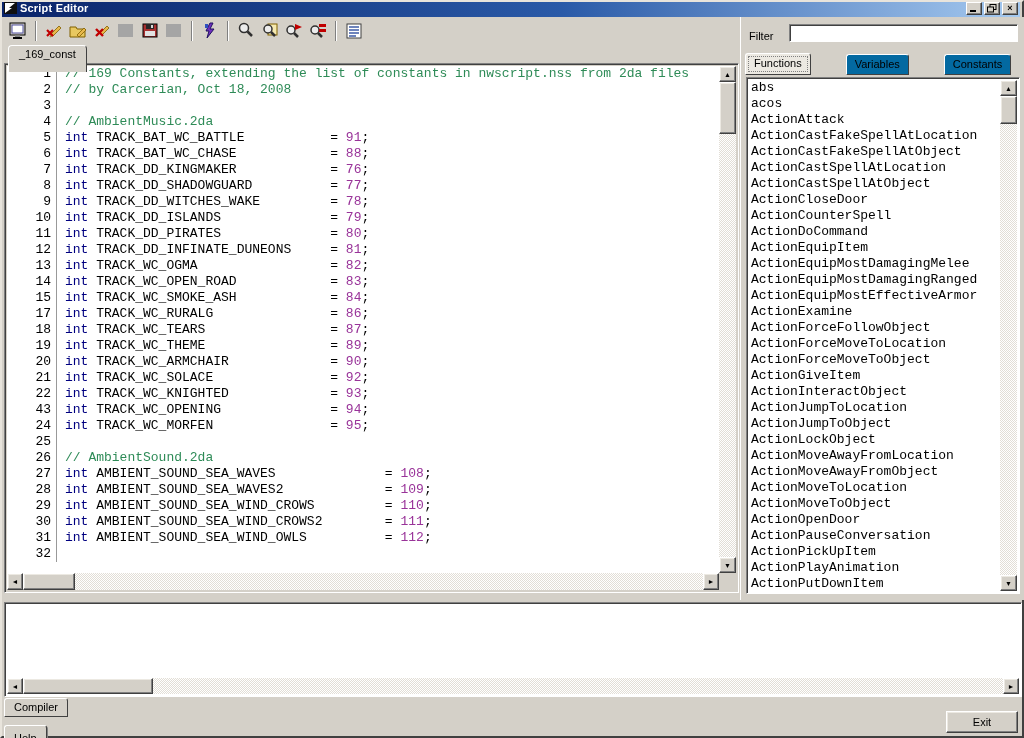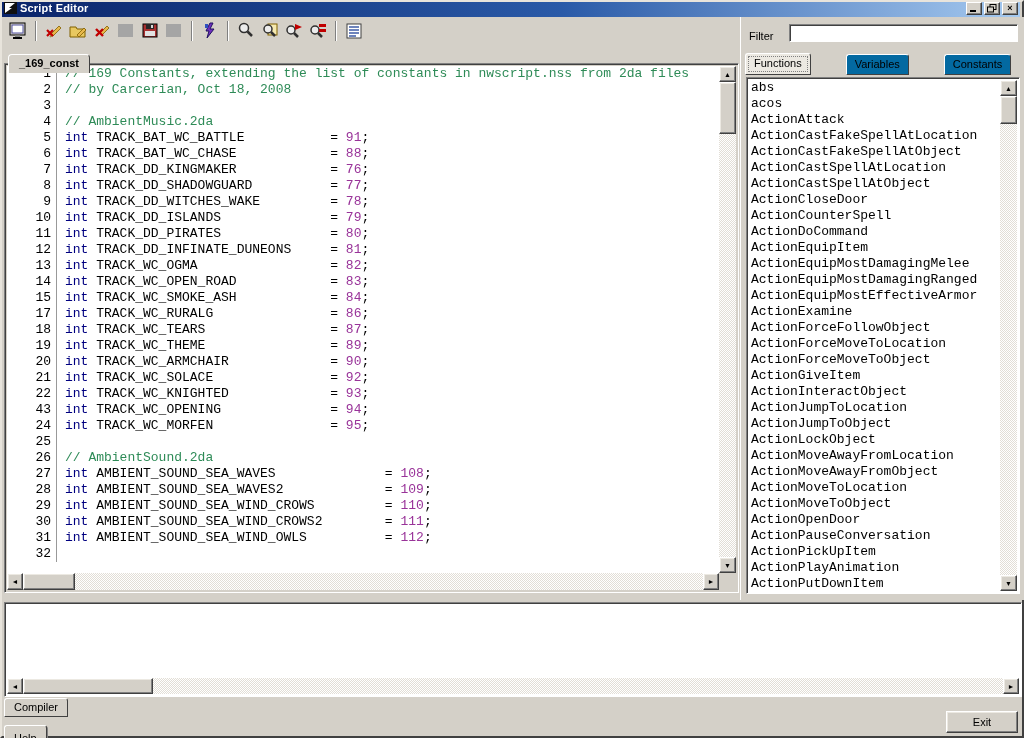--- a/index.html
+++ b/index.html
@@ -16,23 +16,23 @@
   .tb-buttons { margin-left:auto; display:flex; gap:2px; }
   .tb-btn { width:16px; height:13px; background:#d4d0c8; border:1px solid; border-color:#fff #404040 #404040 #fff;
             box-shadow:inset -1px -1px 0 #808080; display:flex; align-items:center; justify-content:center;
             font-size:9px; font-weight:bold; color:#000; line-height:1; }
   
   .toolbar { position:absolute; left:0; top:15px; width:737px; height:28px; display:flex; align-items:center; padding-left:4px; }
   .ticon { width:24px; height:24px; display:flex; align-items:center; justify-content:center; flex:none; }
   .tsep { width:2px; height:20px; border-left:1px solid #808080; border-right:1px solid #fff; margin:0 5px; flex:none; }
   
   .left-tabstrip { position:absolute; left:0; top:43px; width:737px; height:19px; }
-  .doc-tab { position:absolute; left:6px; top:9px; height:19px; padding:2px 10px 0 10px; background:#d4d0c8;
+  .doc-tab { position:absolute; left:6px; top:0; height:27px; padding:2px 10px 0 10px; background:#d4d0c8;
              border:1px solid #404040; border-bottom:none; border-top-color:#fff; border-left-color:#fff;
-             border-radius:4px 4px 0 0; z-index:3; font-size:11px;font-weight:bold; }
+             border-radius:4px 4px 0 0; z-index:3; font-size:11px; }
   .editor { position:absolute; left:2px; top:61px; width:735px; height:530px; background:#d4d0c8;
             border:1px solid; border-color:#808080 #fff #fff #808080; box-shadow:inset 1px 1px 0 #404040; }
   .code-viewport { position:absolute; left:2px; top:2px; right:19px; bottom:19px; background:#fff; overflow:hidden; }
   .row { display:flex; height:16px; line-height:16px; font-family:"Liberation Mono","DejaVu Sans Mono",monospace; font-size:13px; }
   .ln { width:50px; flex:none; text-align:right; padding-right:5px; color:#000; border-right:1px solid #999; }
   .codeline { padding-left:8px; white-space:pre; }
   .s-c { color:#2e8b57; } .s-k { color:#000080; } .s-n { color:#993399; } .s-p { color:#000; }
   
   .sb-track { background-color:#f2f0eb; background-image:conic-gradient(#fff 25%,#e2ded6 0 50%,#fff 0 75%,#e2ded6 0); background-size:2px 2px; }
   .sb-btn, .sb-thumb { background:#d4d0c8; border:1px solid; border-color:#fff #404040 #404040 #fff;

